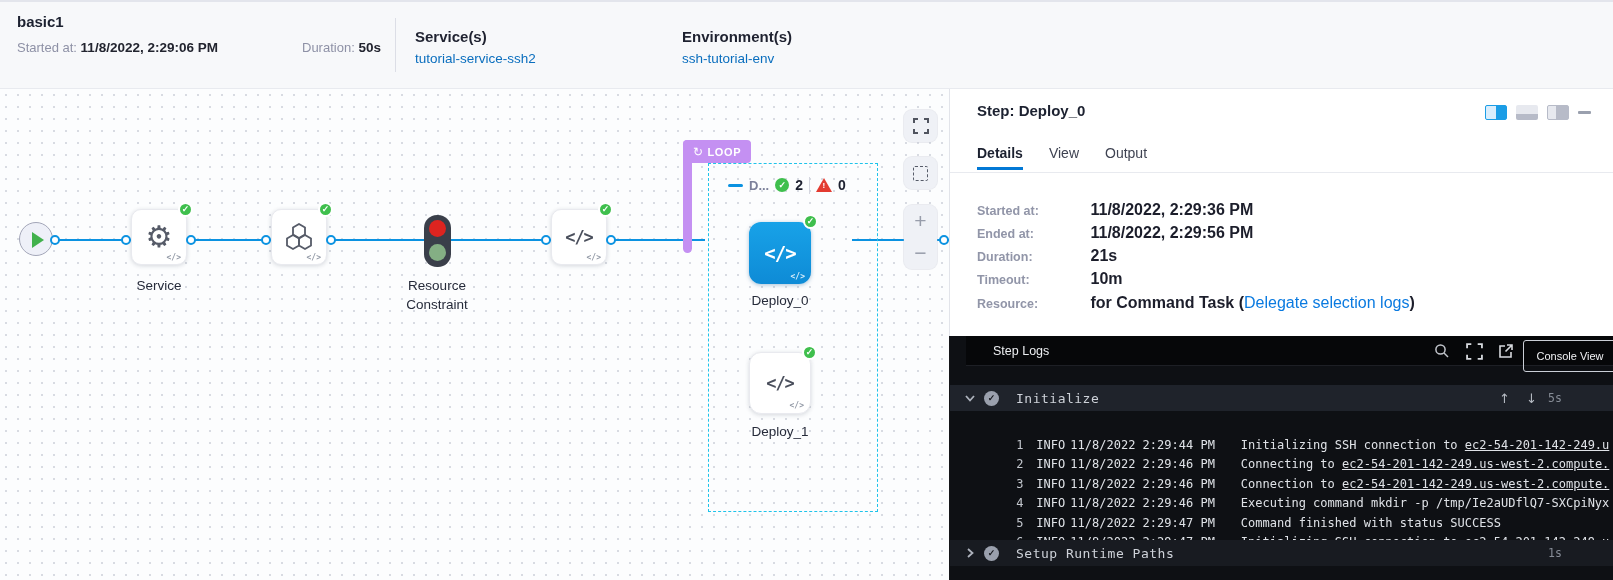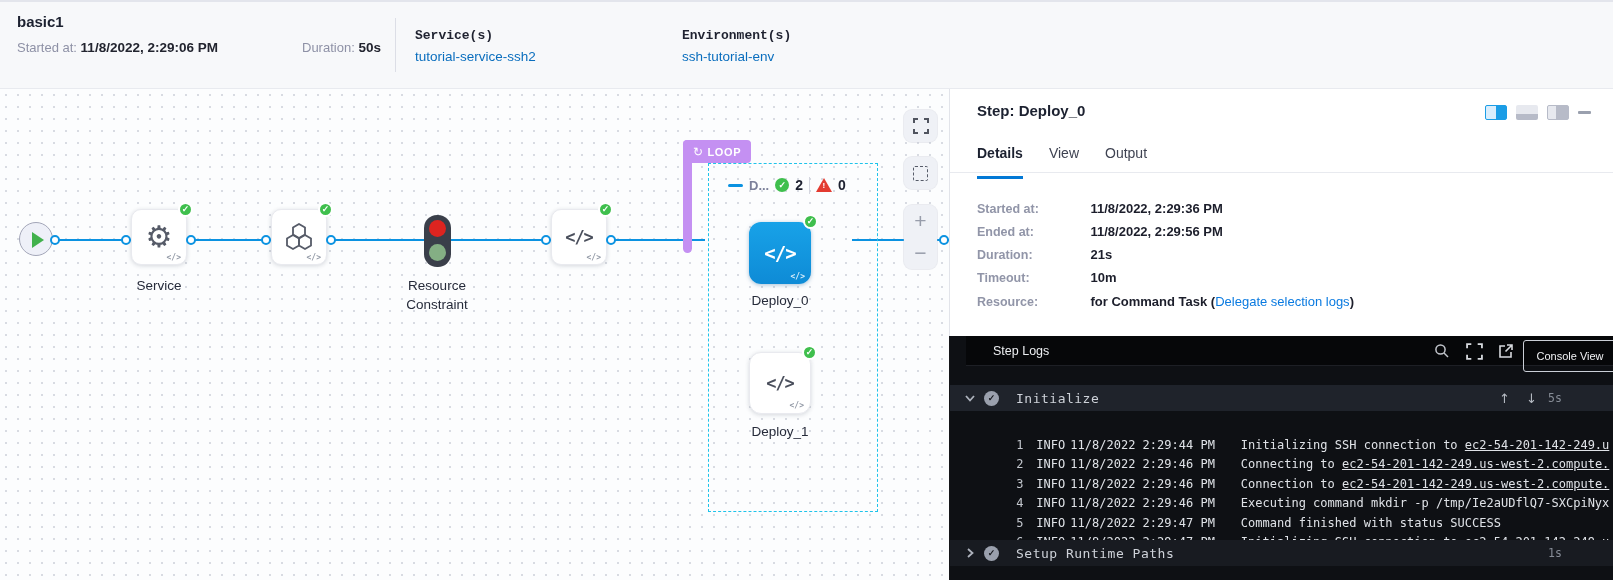--- a/index.html
+++ b/index.html
@@ -9,21 +9,21 @@
 
   
   .topbar { position:absolute; left:0; top:0; width:1613px; height:89px; background:#f7f8fa; border-top:2px solid #e3e5ec; border-bottom:1px solid #e8eaef; }
   .tb-title { position:absolute; left:17px; top:11px; font-size:15px; font-weight:700; color:#1c2130; }
   .tb-row { position:absolute; top:38px; font-size:13px; color:#8e91a6; }
   .tb-row b { color:#22242f; font-weight:600; font-size:13.5px; }
   .tb-started { left:17px; }
   .tb-duration { left:302px; }
   .tb-divider { position:absolute; left:395px; top:16px; width:1px; height:54px; background:#dcdee6; }
   .tb-col { position:absolute; top:26px; }
-  .tb-col .lbl { font-size:13px; font-weight:700; color:#1f2230;font-family:Liberation Mono, monospace; }
+  .tb-col .lbl { font-size:15px; font-weight:700; color:#1f2230; }
   .tb-col .lnk { font-size:13.5px; color:#0a6ebe; margin-top:6px; cursor:pointer; }
   .tb-services { left:415px; } .tb-env { left:682px; }
 
   
   .canvas { position:absolute; left:0; top:89px; width:949px; height:491px; background-color:#fcfdfe;
             background-image:radial-gradient(circle,#d8dbe2 1px,transparent 1.3px); background-size:12px 12px; overflow:hidden; }
   .edge { position:absolute; height:2px; background:#0b92e1; top:150px; z-index:1; }
   .ring { position:absolute; top:146px; width:10px; height:10px; border:2px solid #0b92e1; background:#fff; border-radius:50%; z-index:3; }
   .startnode { position:absolute; left:19px; top:133px; width:34px; height:34px; border-radius:50%; background:#eef0f8; border:1px solid #a3a6b8; z-index:2; cursor:pointer; }
   .startnode .play { position:absolute; left:12px; top:9px; width:0; height:0; border-left:12px solid #41b14c; border-top:8px solid transparent; border-bottom:8px solid transparent; }
@@ -69,26 +69,26 @@
   
   .panel { position:absolute; left:949px; top:89px; width:664px; height:247px; background:#fff; border-left:1px solid #e2e4ea; z-index:6; }
   .p-title { position:absolute; left:27px; top:13px; font-size:15px; font-weight:700; color:#1c2130; }
   .p-icons { position:absolute; right:22px; top:16px; display:flex; align-items:center; gap:9px; }
   .pi { width:22px; height:15px; border-radius:2px; cursor:pointer; }
   .pi-split  { background:linear-gradient(90deg,#d9edfc 50%,#1b9de6 50%); border:1px solid #1b9de6; }
   .pi-bottom { background:linear-gradient(180deg,#e7e9ef 58%,#b7bbc8 58%); }
   .pi-right  { background:linear-gradient(90deg,#e7e9ef 42%,#b7bbc8 42%); border:1px solid #b7bbc8; }
   .pi-min { width:13px; height:3px; background:#9aa0ae; border-radius:1px; align-self:center; cursor:pointer; }
   .p-tabs { position:absolute; left:27px; top:56px; display:flex; gap:26px; font-size:14px; color:#3f4352; }
-  .p-tab { cursor:pointer; padding-bottom:15px; }
+  .p-tab { cursor:pointer; padding-bottom:6px; }
   .p-tab.active { font-weight:700; color:#1c2130; border-bottom:3px solid #0278d5; }
   .p-tabline { position:absolute; left:0; top:83px; width:664px; height:1px; background:#e8eaef; }
   .drow { position:absolute; left:27px; font-size:12.5px; }
   .drow .dl { display:inline-block; width:110px; color:#9195a8; font-weight:600; }
-  .drow .dv { color:#1c1e2b; font-weight:700; font-size:13px; }
+  .drow .dv { color:#1c1e2b; font-weight:700; font-size:16px; }
   .drow .dvlink { color:#0a7ae0; font-weight:400; cursor:pointer; }
 
   
   .logs { position:absolute; left:949px; top:336px; width:664px; height:244px; background:#0e1014; border-left:1px solid #15161a; z-index:6; font-family:"DejaVu Sans Mono",monospace; }
   .lg-head { position:absolute; left:16px; top:0; width:664px; height:30px; background:#060709; border-bottom:1px solid #1d1f25; }
   .lg-title { position:absolute; left:27px; top:8px; color:#eceef1; font-size:12.5px; font-family:"Liberation Sans",sans-serif; }
   .lg-ic { position:absolute; top:7px; cursor:pointer; }
   .lg-search { left:468px; } .lg-full { left:500px; } .lg-ext { left:532px; }
   .lg-console { position:absolute; left:557px; top:4px; width:94px; height:32px; border:1px solid #caced6; border-radius:3px; color:#f1f2f5; font-size:11px; font-family:"Liberation Sans",sans-serif; display:flex; align-items:center; justify-content:center; cursor:pointer; background:transparent; }
   .lsec { position:absolute; left:0; width:664px; height:26px; display:flex; align-items:center; cursor:pointer; }

